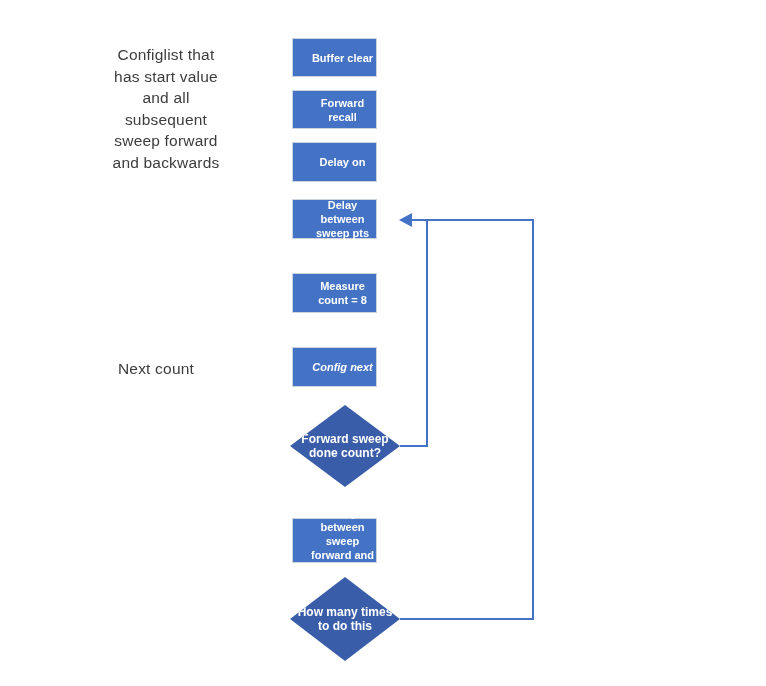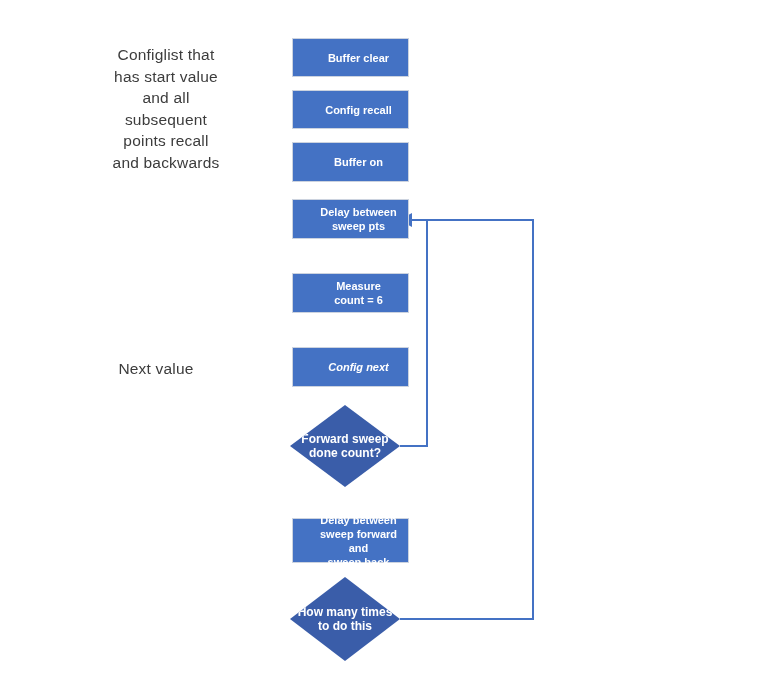--- a/index.html
+++ b/index.html
@@ -41,21 +41,21 @@
     letter-spacing: 0.2px;
   }
   .ann-configlist { left: 86px;  top: 44px;  width: 160px; }
   .ann-measure    { left: 78px;  top: 276px; width: 160px; }
   .ann-next       { left: 76px;  top: 358px; width: 160px; }
   .ann-first      { left: 487px; top: 141px; width: 160px; }
 
   .process {
     position: absolute;
     left: 292px;
-    width: 117px;
+    width: 85px;
     background: #4472C4;
     border: 1.5px solid #ccd3df;
     box-sizing: border-box;
     display: flex;
     align-items: center;
     justify-content: center;
     text-align: center;
     color: #ffffff;
     font-size: 11px;
     line-height: 14px;
@@ -100,31 +100,31 @@
     <polyline class="conn" points="400,446 427,446 427,221"></polyline>
 
     <polyline class="conn" points="400,619 533,619 533,220 410,220"></polyline>
     <polygon class="arrowhead" points="399,220 412,213 412,227"></polygon>
   </svg>
 
   <div class="annotation ann-configlist">Configlist that
 has start value
 and all
 subsequent
-points recall
+sweep forward
 and backwards</div>
-  <div class="annotation ann-next">Next value</div>
+  <div class="annotation ann-next">Next count</div>
 
   <div class="process b1">Buffer clear</div>
-  <div class="process b2">Config recall</div>
-  <div class="process b3">Buffer on</div>
+  <div class="process b2">Forward recall</div>
+  <div class="process b3">Delay on</div>
   <div class="process b4">Delay between
 sweep pts</div>
   <div class="process b5">Measure
-count = 6</div>
+count = 8</div>
   <div class="process b6">Config next</div>
   <div class="process b7">Delay between
 sweep forward and
 sweep back</div>
 
   <div class="decision d1">Forward sweep
 done count?</div>
   <div class="decision d2">How many times
 to do this</div>
 

